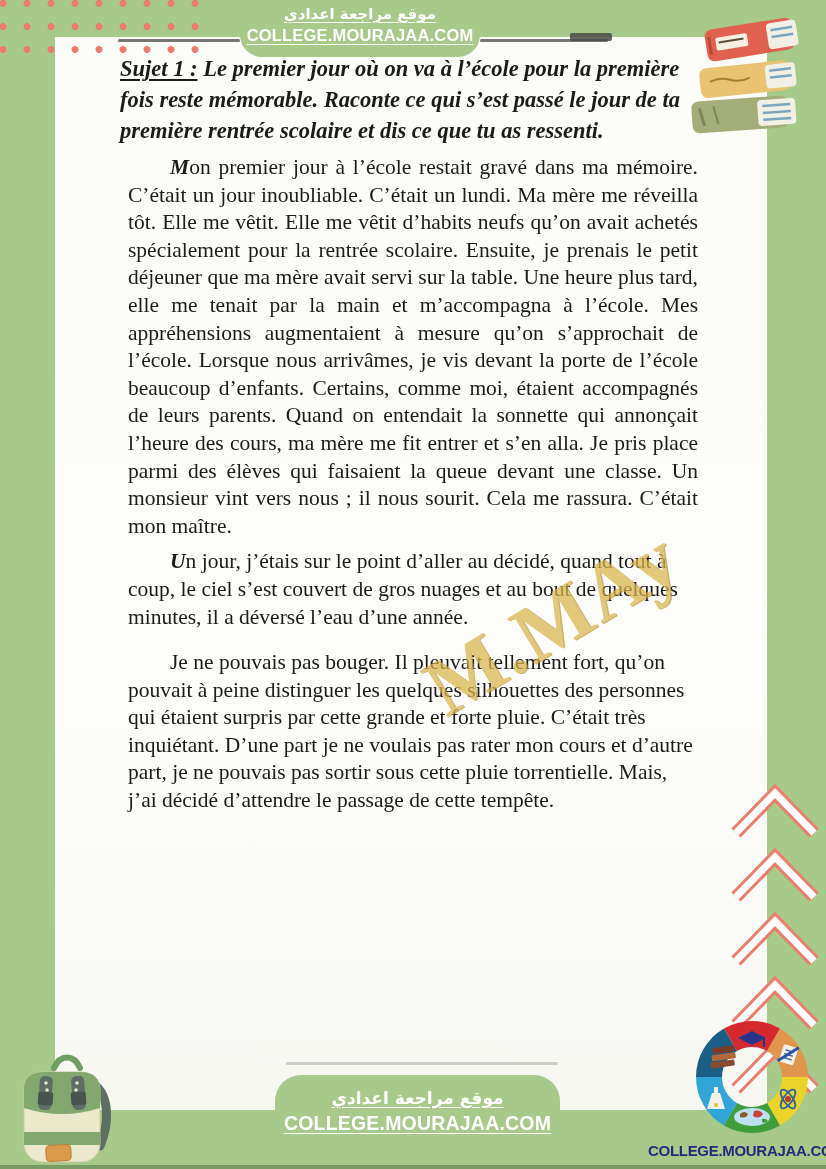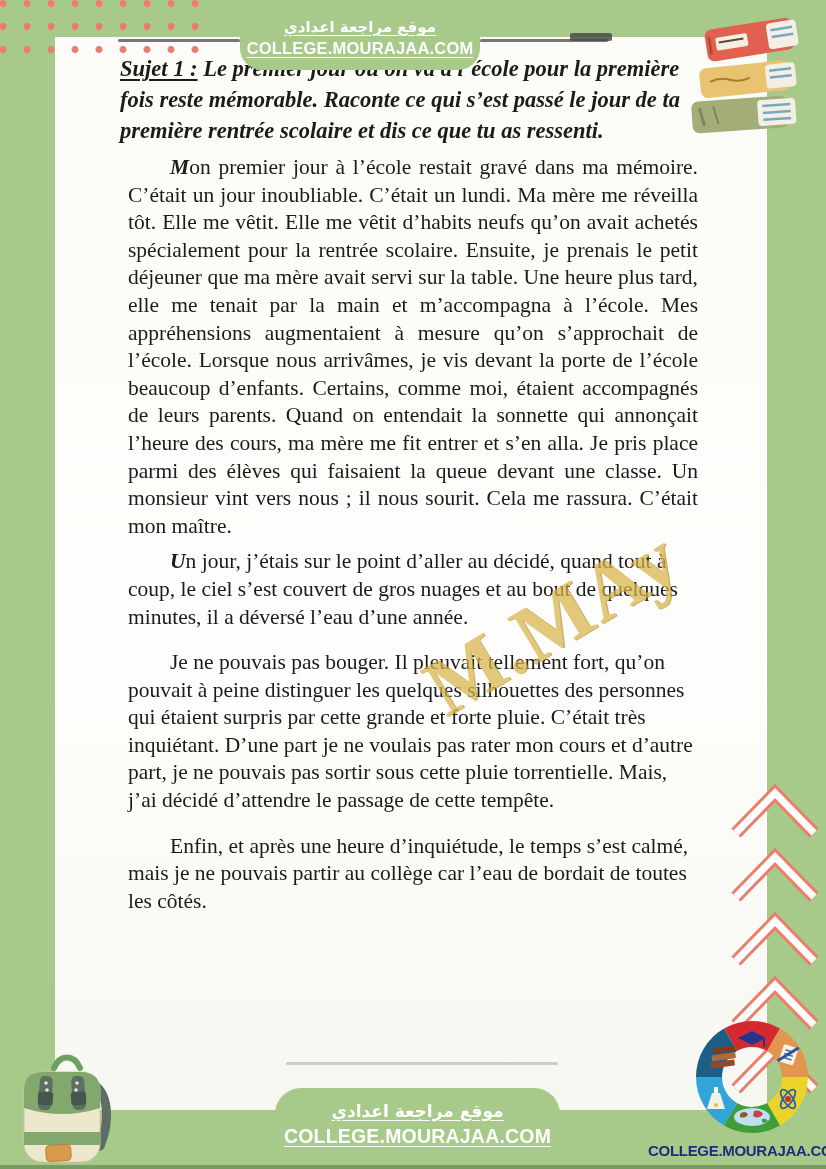--- a/index.html
+++ b/index.html
@@ -17,21 +17,21 @@
   
   .dots{
     position:absolute;left:0;top:0;width:208px;height:60px;z-index:4;
     background-image:radial-gradient(circle,var(--accent-coral,#ee7c6c) 3.1px,rgba(0,0,0,0) 3.9px);
     background-size:24px 23px;background-position:-9px -8px;
   }
   
   .banner{
     position:absolute;background:var(--background,#a7c989);z-index:5;
     text-align:center;color:#ffffff;
-    font-family:"Liberation Sans","DejaVu Sans",sans-serif;font-weight:bold;margin-top:13px;
+    font-family:"Liberation Sans","DejaVu Sans",sans-serif;font-weight:bold;
   }
   .banner-top{left:240px;top:0;width:240px;height:57px;border-radius:0 0 22px 22px;padding-top:4px;box-sizing:border-box;}
   .banner-bottom{left:275px;top:1075px;width:285px;height:94px;border-radius:26px 26px 0 0;padding-top:11px;box-sizing:border-box;}
   .banner a{color:#fff;text-decoration:underline;text-underline-offset:3px;display:block;}
   .ar-line-top{font-size:15px;line-height:20px;font-family:"DejaVu Sans",sans-serif;}
   .url-line-top{font-size:16.5px;line-height:22px;letter-spacing:.2px;}
   .ar-line-bottom{font-size:17px;line-height:24px;font-family:"DejaVu Sans",sans-serif;}
   .url-line-bottom{font-size:19.5px;line-height:27px;letter-spacing:.2px;}
   
   .scanline{position:absolute;background:#4a4a48;opacity:.75;z-index:4;border-radius:2px;}
@@ -78,21 +78,20 @@
 <div id="screen">
 
   <div class="doc-page">
     <div class="essay">
       <p class="prompt"><span class="sujet-label">Sujet 1 :</span> <span>Le premier jour où on va à l’école pour la première fois reste mémorable. Raconte ce qui s’est passé le jour de ta première rentrée scolaire et dis ce que tu as ressenti.</span></p>
       <p class="body-para justified dropcap">Mon premier jour à l’école restait gravé dans ma mémoire. C’était un jour inoubliable. C’était un lundi. Ma mère me réveilla tôt. Elle me vêtit. Elle me vêtit d’habits neufs qu’on avait achetés spécialement pour la rentrée scolaire. Ensuite, je prenais le petit déjeuner que ma mère avait servi sur la table. Une heure plus tard, elle me tenait par la main et m’accompagna à l’école. Mes appréhensions augmentaient à mesure qu’on s’approchait de l’école. Lorsque nous arrivâmes, je vis devant la porte de l’école beaucoup d’enfants. Certains, comme moi, étaient accompagnés de leurs parents. Quand on entendait la sonnette qui annonçait l’heure des cours, ma mère me fit entrer et s’en alla. Je pris place parmi des élèves qui faisaient la queue devant une classe. Un monsieur vint vers nous ; il nous sourit. Cela me rassura. C’était mon maître.</p>
       <p class="body-para dropcap">Un jour, j’étais sur le point d’aller au décidé, quand tout à coup, le ciel s’est couvert de gros nuages et au bout de quelques minutes, il a déversé l’eau d’une année.</p>
       <div class="gap"></div>
       <p class="body-para">Je ne pouvais pas bouger. Il pleuvait tellement fort, qu’on pouvait à peine distinguer les quelques silhouettes des personnes qui étaient surpris par cette grande et forte pluie. C’était très inquiétant. D’une part je ne voulais pas rater mon cours et d’autre part, je ne pouvais pas sortir sous cette pluie torrentielle. Mais, j’ai décidé d’attendre le passage de cette tempête.</p>
       <div class="gap"></div>
-      <p class="body-para">Enfin, et après une heure d’inquiétude, le temps s’est calmé, mais je ne pouvais partir au collège car l’eau de bordait de toutes les côtés.</p>
     </div>
   </div>
 
   <div class="dots"></div>
 
   <div class="scanline scan-left"></div>
   <div class="scanline scan-right"></div>
   <div class="scanline scan-right-blob"></div>
   <div class="scanline scan-bottom"></div>
 

